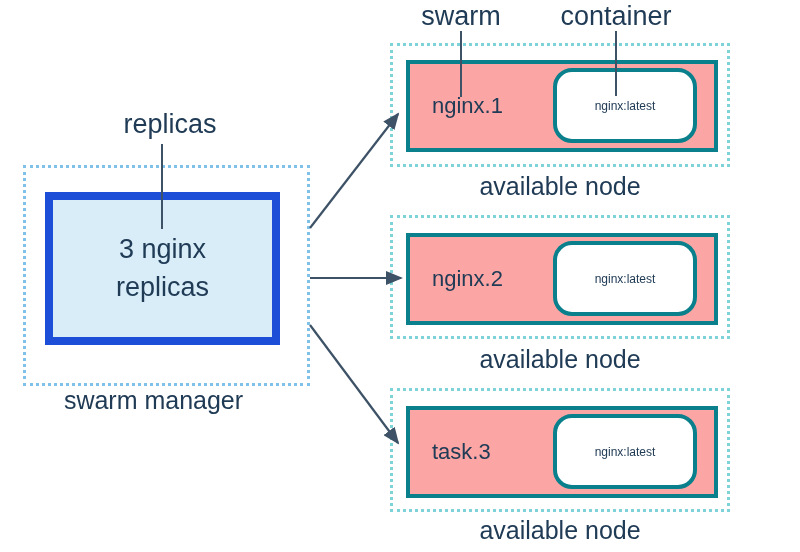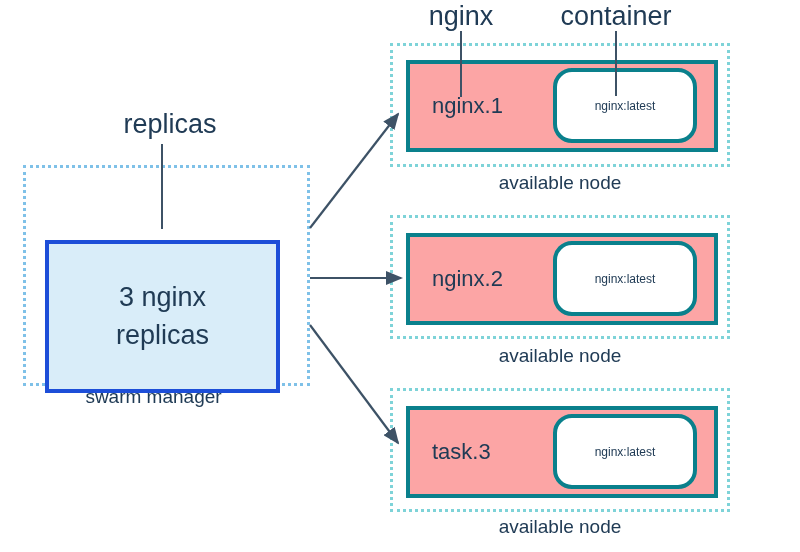--- a/index.html
+++ b/index.html
@@ -23,25 +23,24 @@
   .dotted-blue {
     border: 3px dotted #7fc1e8;
     background: #ffffff;
   }
   .dotted-teal {
     border: 3px dotted #7ed3d8;
     background: #ffffff;
   }
   .manager-box {
     background: #d9edf9;
-    border: 4px solid #1d4ed8;
+    border: 8px solid #1d4ed8;
     display: flex;
     align-items: center;
     justify-content: center;
-    margin-top: 48px;
   }
   .manager-text {
     width: 170px;
     text-align: center;
     font-size: 27px;
     line-height: 1.4;
   }
   .node-box {
     background: #fca5a5;
     border: 4px solid #0a808c;
@@ -63,38 +62,38 @@
     height: 75px;
     background: #ffffff;
     border: 4px solid #0a808c;
     border-radius: 19px;
     display: flex;
     align-items: center;
     justify-content: center;
     font-size: 12px;
   }
   .caption {
-    font-size: 19px;
+    font-size: 25px;
     text-align: center;
     white-space: nowrap;
   }
   svg.overlay {
     position: absolute;
     left: 0;
     top: 0;
     pointer-events: none;
   }
 </style>
 </head>
 <body>
 
 <div class="canvas">
 
   <div class="abs callout-label" style="left:90px; top:109px; width:160px;">replicas</div>
-  <div class="abs callout-label" style="left:401px; top:1px; width:120px;">nginx</div>
+  <div class="abs callout-label" style="left:401px; top:1px; width:120px;">swarm</div>
   <div class="abs callout-label" style="left:546px; top:1px; width:140px;">container</div>
 
   <div class="abs dotted-blue" style="left:23px; top:165px; width:287px; height:221px;"></div>
   <div class="abs manager-box" style="left:45px; top:192px; width:235px; height:153px;">
     <div class="manager-text">3 nginx replicas</div>
   </div>
   <div class="abs caption" style="left:10px; top:352px; width:287px;margin-top:34px;">swarm manager</div>
 
   <div class="abs dotted-teal" style="left:390px; top:43px; width:340px; height:124px;"></div>
   <div class="abs node-box" style="left:406px; top:60px; width:312px; height:92px;">

